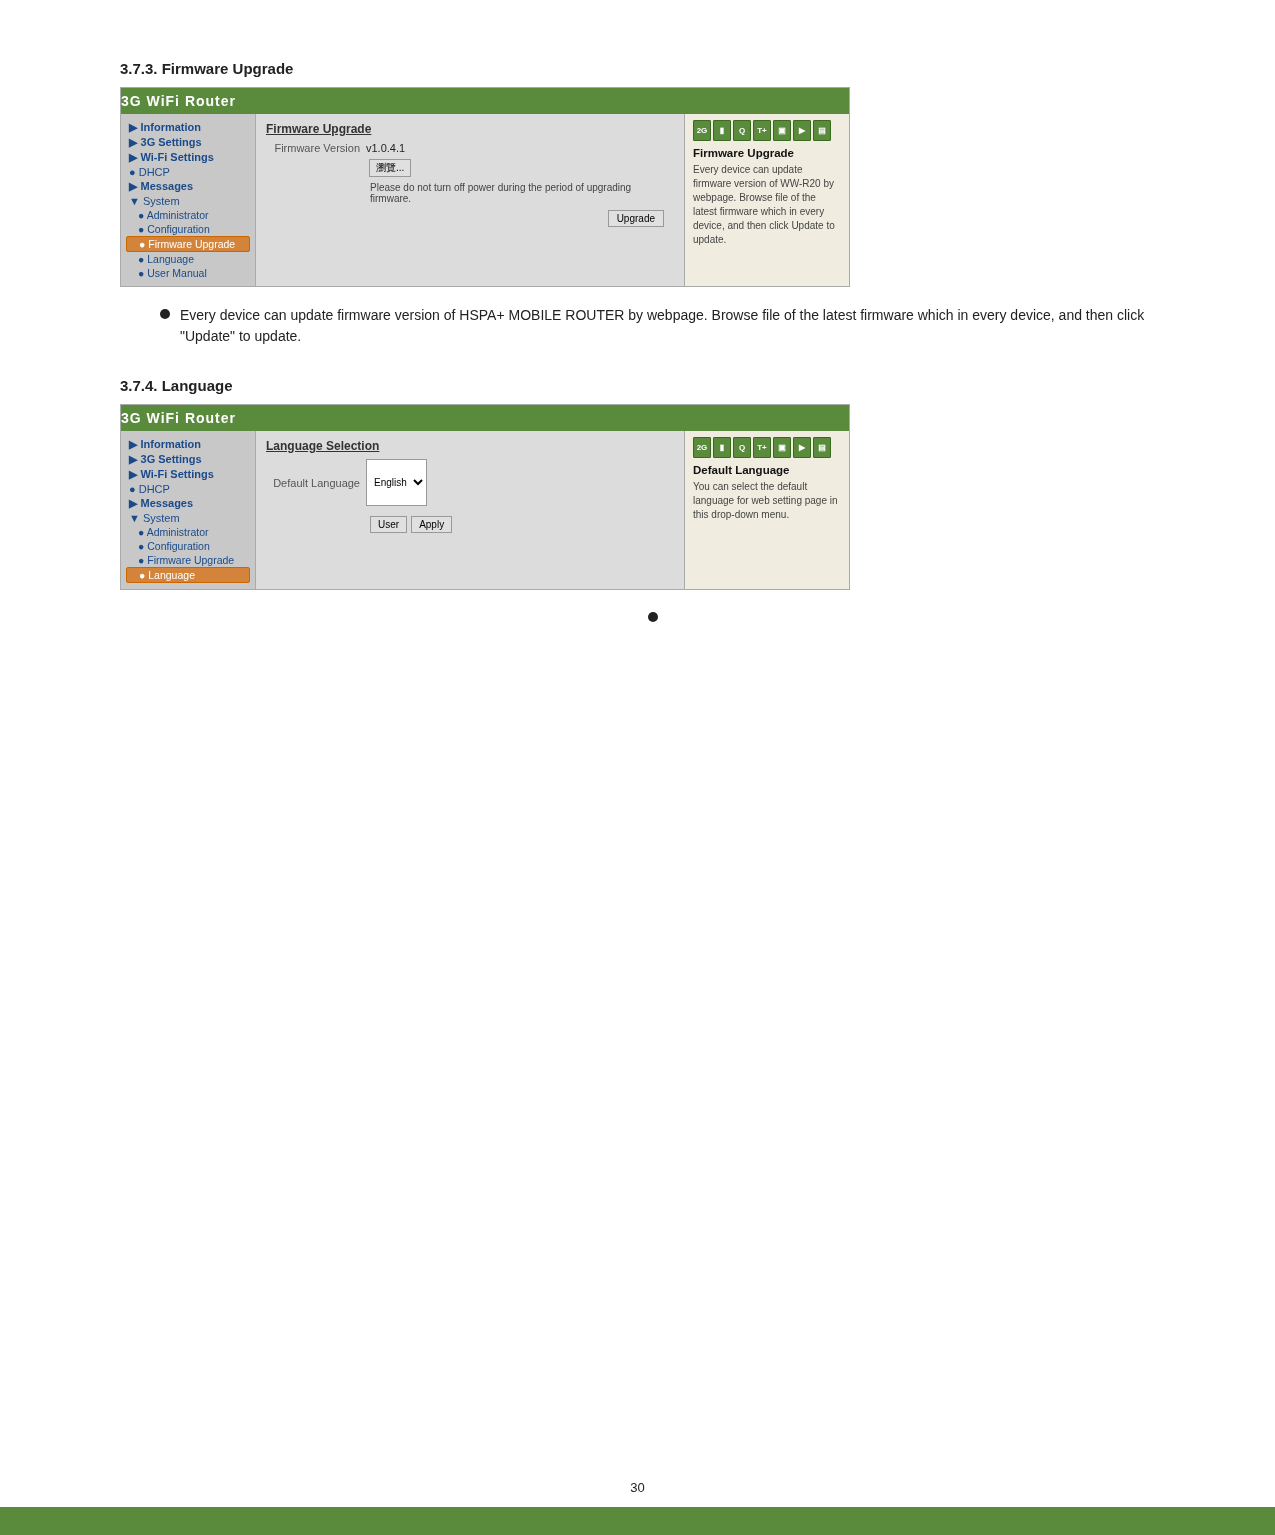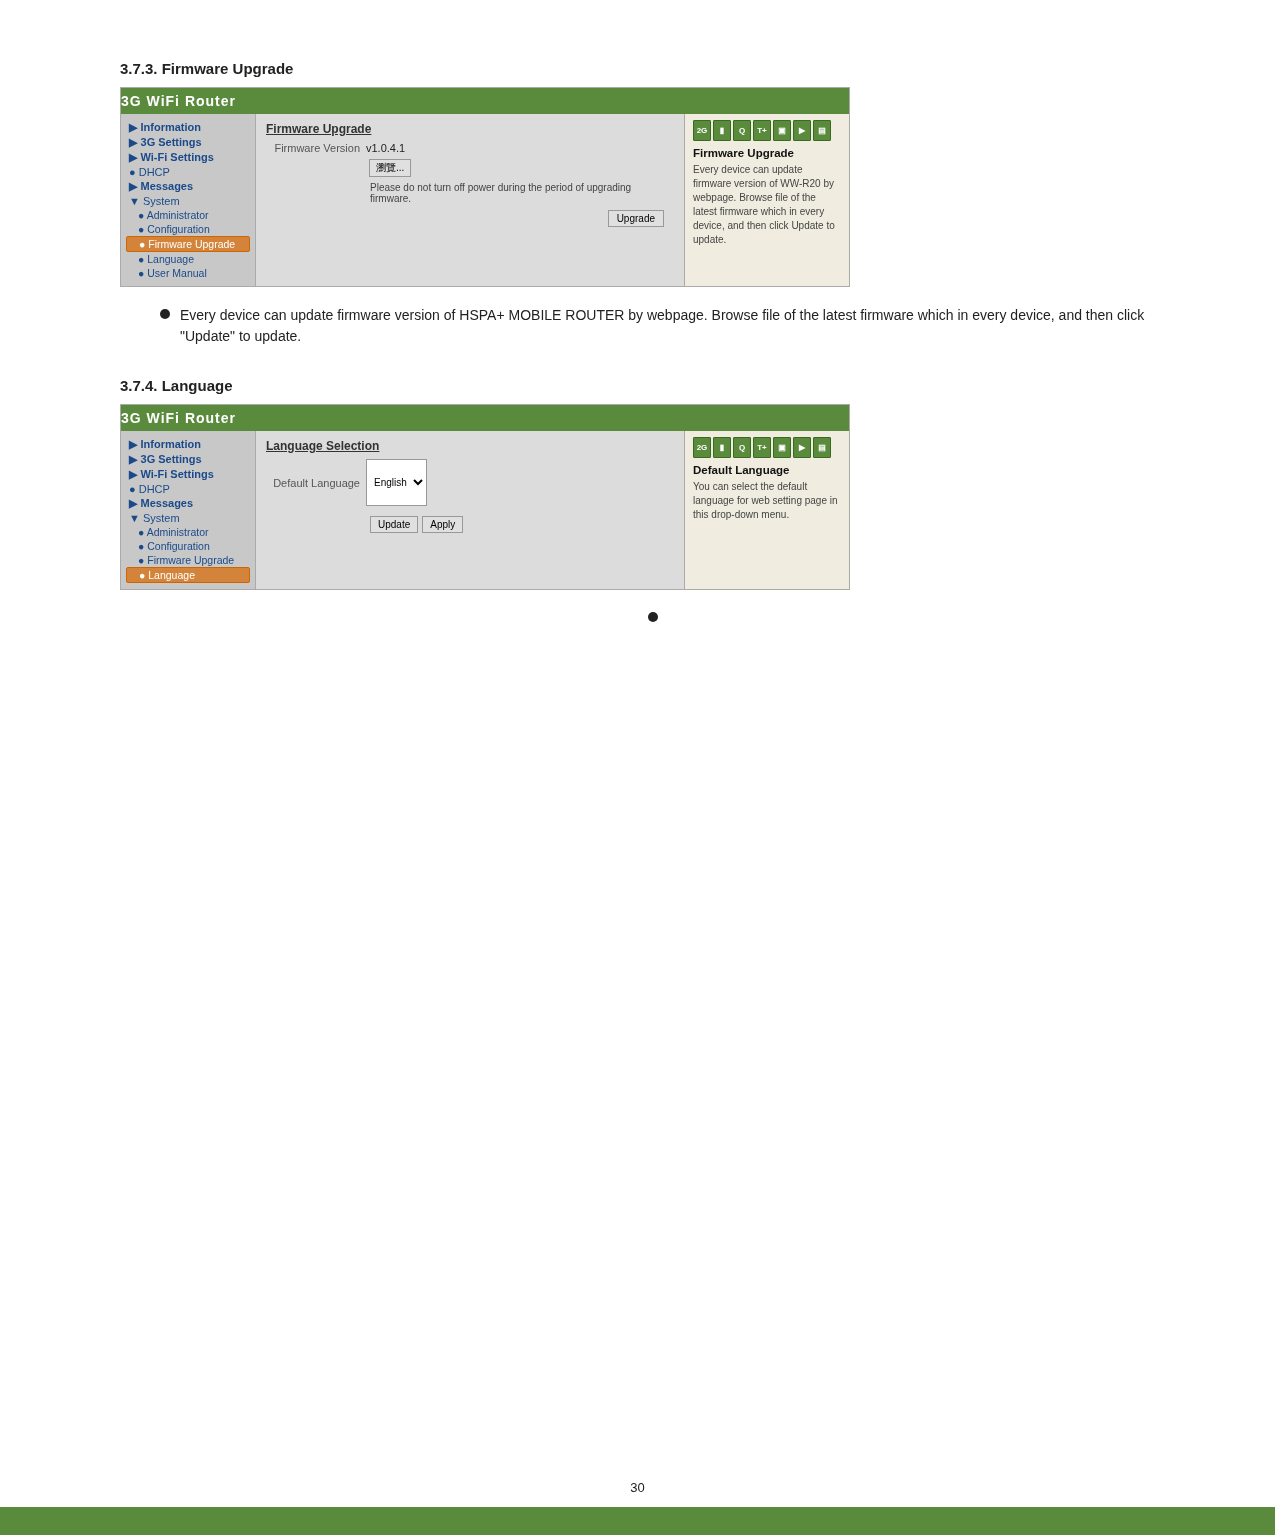--- a/index.html
+++ b/index.html
@@ -337,21 +337,21 @@
         <div class="router-main-title">Language Selection</div>
         <div class="field-row">
           <span class="field-label">Default Language</span>
           <select class="lang-select">
             <option>English</option>
             <option>中文</option>
           </select>
         </div>
         <div class="field-row" style="margin-top: 10px;">
           <span class="field-label"></span>
-          <button class="action-btn">Update</button>
+          <button class="action-btn">User</button>
           <button class="action-btn">Apply</button>
         </div>
       </div>
 
       <div class="router-right">
         <div class="right-icons">
           <div class="right-icon">2G</div>
           <div class="right-icon">▮</div>
           <div class="right-icon">Q</div>
           <div class="right-icon">T+</div>

